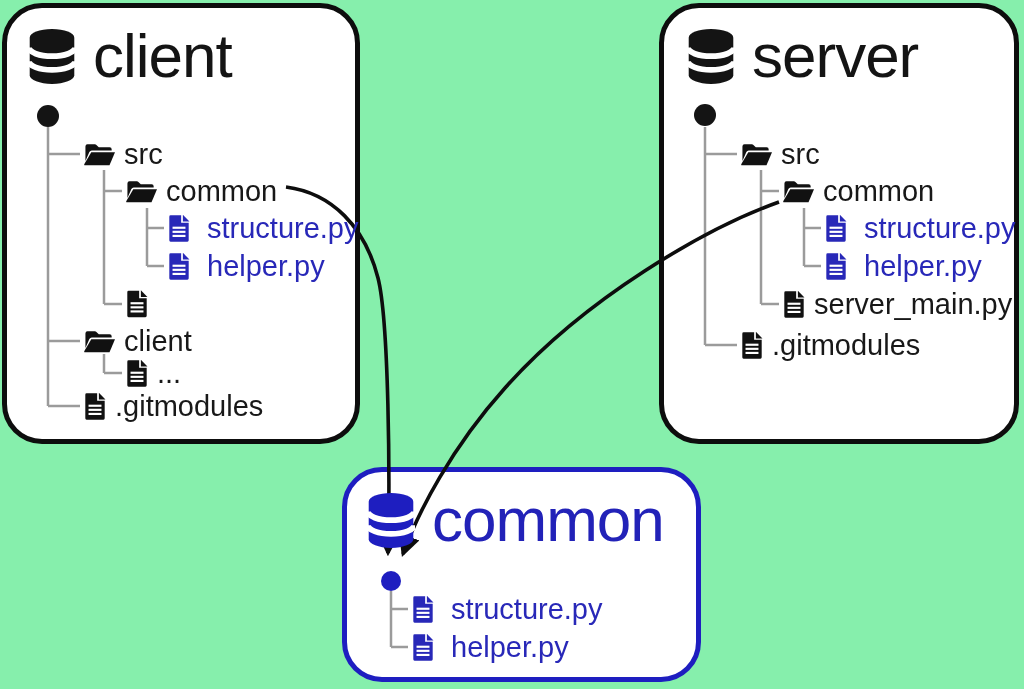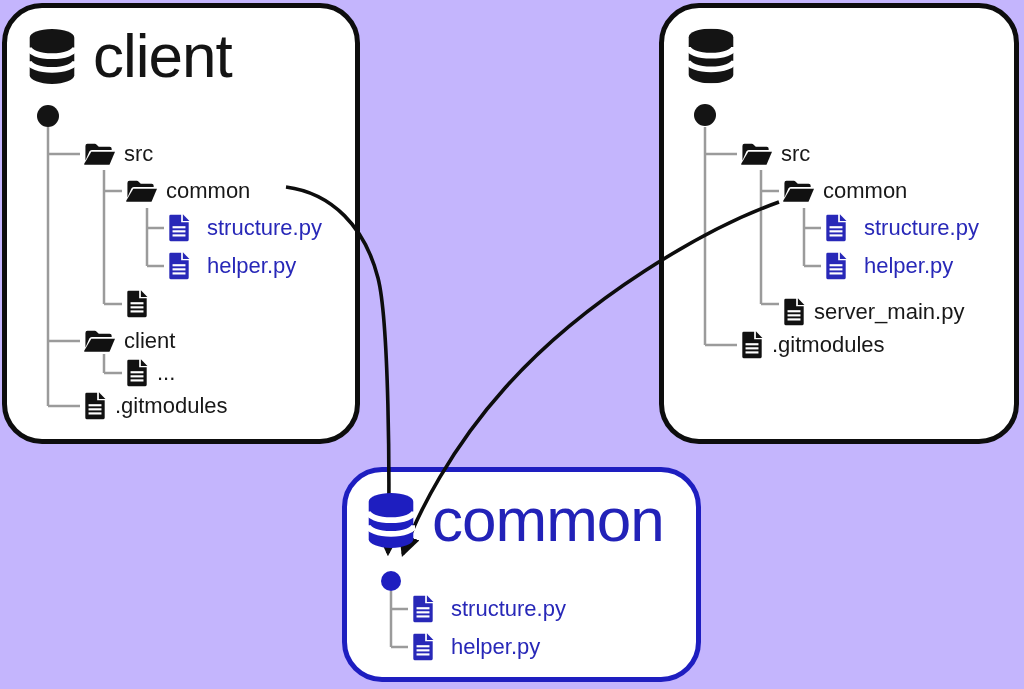--- a/index.html
+++ b/index.html
@@ -1,31 +1,31 @@
 <!DOCTYPE html>
 <html><head>
 <meta charset="utf-8">
 <style>
   html,body{margin:0;padding:0;background:#ffffff;}
   #canvas{
-    position:relative;width:1024px;height:689px;overflow:hidden;background:#c4b5fd;
+    position:relative;width:1024px;height:689px;overflow:hidden;background:#86efac;
     font-family:"Liberation Sans","DejaVu Sans",sans-serif;
   }
   .repo-box{position:absolute;box-sizing:border-box;background:#ffffff;
     border:5px solid #0d0d0d;border-radius:40px;z-index:1;}
   #client-box{left:2px;top:3px;width:358px;height:441px;}
   #server-box{left:659px;top:3px;width:360px;height:441px;}
   #common-box{left:342px;top:467px;width:359px;height:215px;border-color:#1e1ec0;}
   svg.overlay{position:absolute;left:0;top:0;z-index:2;pointer-events:none;}
   .title-row{position:absolute;display:flex;align-items:center;gap:17px;
     transform:translateY(-50%);z-index:3;line-height:1;}
   .title-row .title{font-size:62px;color:#141414;letter-spacing:-1px;}
   .title-row.blue .title{color:#2222b8;}
   .row{position:absolute;display:flex;align-items:center;gap:9px;
-    transform:translateY(-50%);z-index:3;line-height:1;font-size:22px;color:#181818;}
+    transform:translateY(-50%);z-index:3;line-height:1;font-size:29px;color:#181818;}
   .row.blue{color:#2828b8;gap:17px;}
   .icon{fill:currentColor;flex:0 0 auto;display:block;}
   .db-icon{width:48px;height:55px;color:#141414;}
   .blue .db-icon{color:#1e1ec0;}
   .folder-icon{width:31px;height:24px;color:#111111;}
   .file-icon{width:22px;height:28px;color:#111111;}
   .blue .file-icon{color:#2828b8;}
   .root-dot{position:absolute;border-radius:50%;background:#141414;z-index:3;}
   #client-dot{left:37px;top:105px;width:22px;height:22px;}
   #server-dot{left:694px;top:104px;width:22px;height:22px;}
@@ -135,20 +135,21 @@
         </svg>
       <span>.gitmodules</span>
     </div>
   </div>
 
   <div>
     <div class="title-row" style="left:687px;top:56px">
       <svg class="icon db-icon">
           <use href="#ic-db"></use>
         </svg>
+      <span class="title">server</span>
     </div>
     <div class="root-dot" id="server-dot"></div>
     <div class="row" style="left:741px;top:154px">
       <svg class="icon folder-icon">
           <use href="#ic-folder"></use>
         </svg>
       <span>src</span>
     </div>
     <div class="row" style="left:783px;top:191px">
       <svg class="icon folder-icon">
@@ -161,21 +162,21 @@
           <use href="#ic-file"></use>
         </svg>
       <span>structure.py</span>
     </div>
     <div class="row blue" style="left:825px;top:266px">
       <svg class="icon file-icon">
           <use href="#ic-file"></use>
         </svg>
       <span>helper.py</span>
     </div>
-    <div class="row" style="left:783px;top:312px">
+    <div class="row" style="left:783px;top:304px">
       <svg class="icon file-icon">
           <use href="#ic-file"></use>
         </svg>
       <span>server_main.py</span>
     </div>
     <div class="row" style="left:741px;top:345px">
       <svg class="icon file-icon">
           <use href="#ic-file"></use>
         </svg>
       <span>.gitmodules</span>

